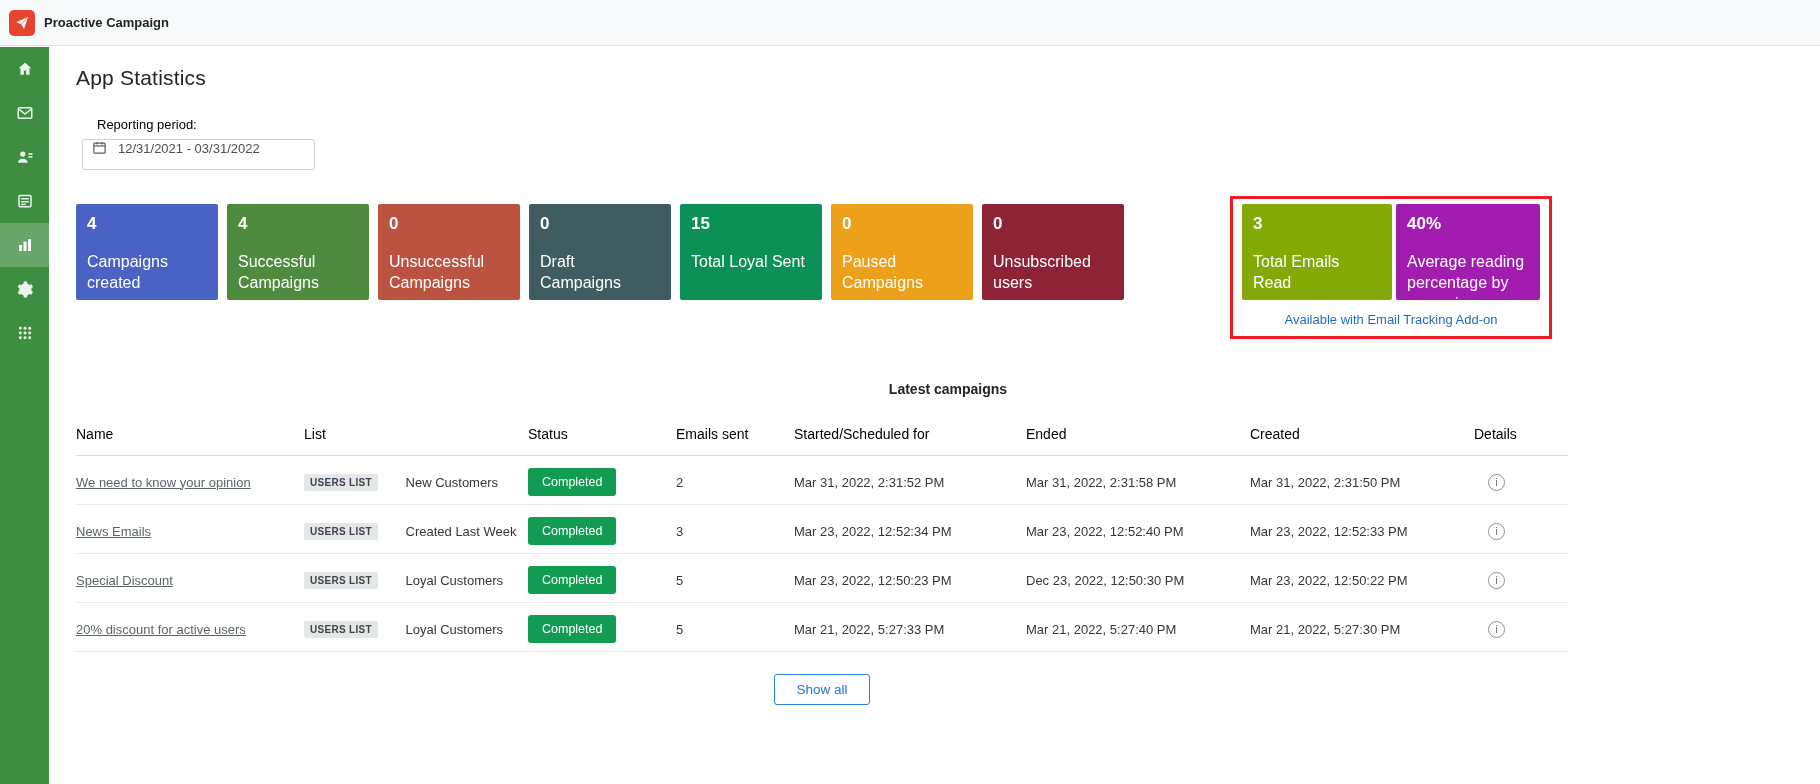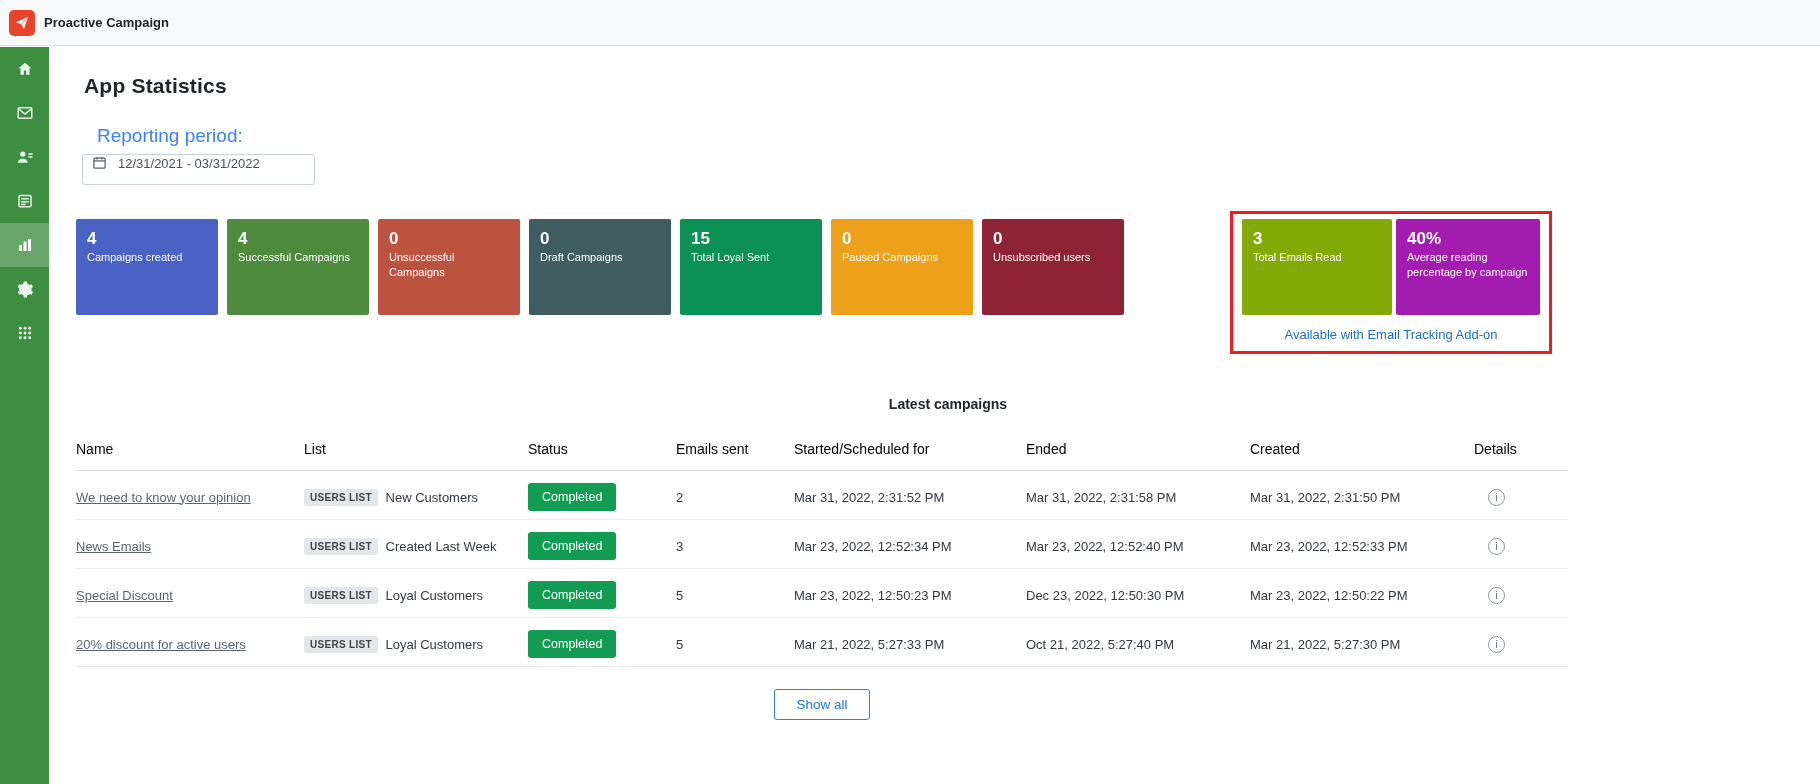--- a/index.html
+++ b/index.html
@@ -40,26 +40,26 @@
   }
   .side-item.active { background: rgba(255,255,255,0.22); }
   .side-item svg { display: block; }
 
   
   .main {
     position: absolute; left: 49px; top: 47px; right: 0; bottom: 0;
     padding: 19px 0 0 27px;
   }
   h1.page-title {
-    margin: 8px; font-size: 21px; font-weight: 700; color: #212529;
+    margin: 0; font-size: 21px; font-weight: 400; color: #212529;
     letter-spacing: .2px;
   }
 
   .report { margin-top: 27px; margin-left: 6px; }
-  .report label { display: block; font-size: 19px; color: #3b82f6; margin-left: 15px; }
+  .report label { display: block; font-size: 13px; color: #000000; margin-left: 15px; }
   .date-input {
     margin-top: 7px;
     width: 233px; height: 31px;
     border: 1px solid #c8cfd6; border-radius: 3px;
     background: #fff;
     display: flex; align-items: flex-start;
     padding: 0 9px; gap: 9px;
     cursor: pointer;
   }
   .date-input input {
@@ -75,21 +75,21 @@
     display: flex; align-items: flex-start;
   }
   .stat-card {
     width: 142px; height: 96px;
     margin-right: 9px; margin-top: 8px;
     padding: 9px 11px;
     border-radius: 2px;
     color: #ffffff;
   }
   .stat-value { font-size: 17px; font-weight: 700; line-height: 1.25; }
-  .stat-label { font-size: 11px; line-height: 1.32; margin-top: 1px; }
+  .stat-label { font-size: 16px; line-height: 1.32; margin-top: 17px; }
 
   .tracking-box {
     margin-left: auto; margin-right: 16px; margin-top: 0;
     border: 3px solid #ed1c24;
     padding: 5px 9px 9px 9px;
     display: flex; flex-direction: column;
   }
   .tracking-cards { display: flex; gap: 4px; }
   .tracking-cards .stat-card { margin: 0; }
   .tracking-cards .stat-card.w1 { width: 150px; }
@@ -118,21 +118,21 @@
     font-size: 13px; color: #32383e;
     vertical-align: middle;
     height: 46px;
   }
   .camp-link { color: #5a6570; text-decoration: underline; cursor: pointer; }
   .badge {
     display: inline-block;
     background: #e4e7ea; color: #3e454c;
     font-size: 10px; font-weight: 600; letter-spacing: .3px;
     padding: 3px 6px; border-radius: 2px;
-    margin-right: 4px; vertical-align: 1px;
+    margin-right: 24px; vertical-align: 1px;
   }
   .status-btn {
     display: inline-block;
     background: #129c53; color: #ffffff;
     font-size: 12.5px;
     padding: 7px 14px; border-radius: 3px;
     cursor: default;
   }
   .info-icon {
     display: inline-flex; align-items: center; justify-content: center;
@@ -367,21 +367,21 @@
       </tr>
       <tr>
         <td><a class="camp-link">20% discount for active users</a></td>
         <td>
           <span class="badge">USERS LIST</span>
           <span>Loyal Customers</span>
         </td>
         <td><span class="status-btn" style="background-color: rgb(18, 156, 83);">Completed</span></td>
         <td><span>5</span></td>
         <td><span>Mar 21, 2022, 5:27:33 PM</span></td>
-        <td><span>Oct 21, 2022, 5:27:40 PM</span></td>
+        <td><span>Mar 21, 2022, 5:27:40 PM</span></td>
         <td><span>Mar 21, 2022, 5:27:30 PM</span></td>
         <td><span class="info-icon"></span></td>
       </tr>
     </tbody>
   </table>
 
   <div class="show-all-wrap">
     <button class="show-all-btn">Show all</button>
   </div>
 

